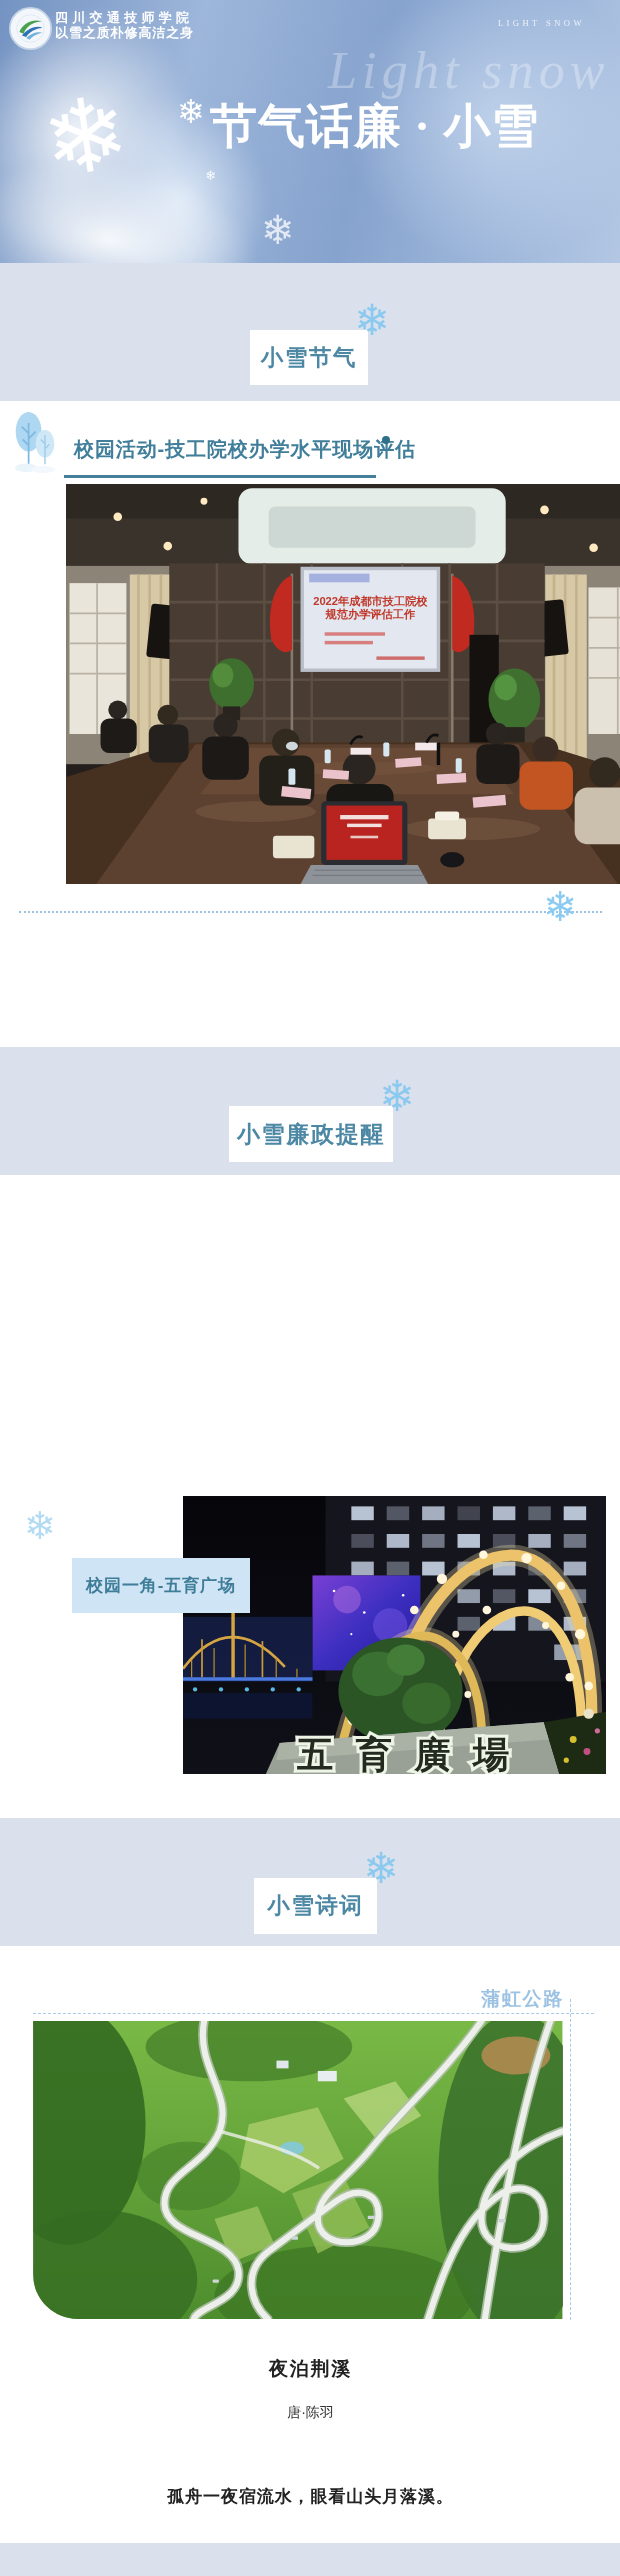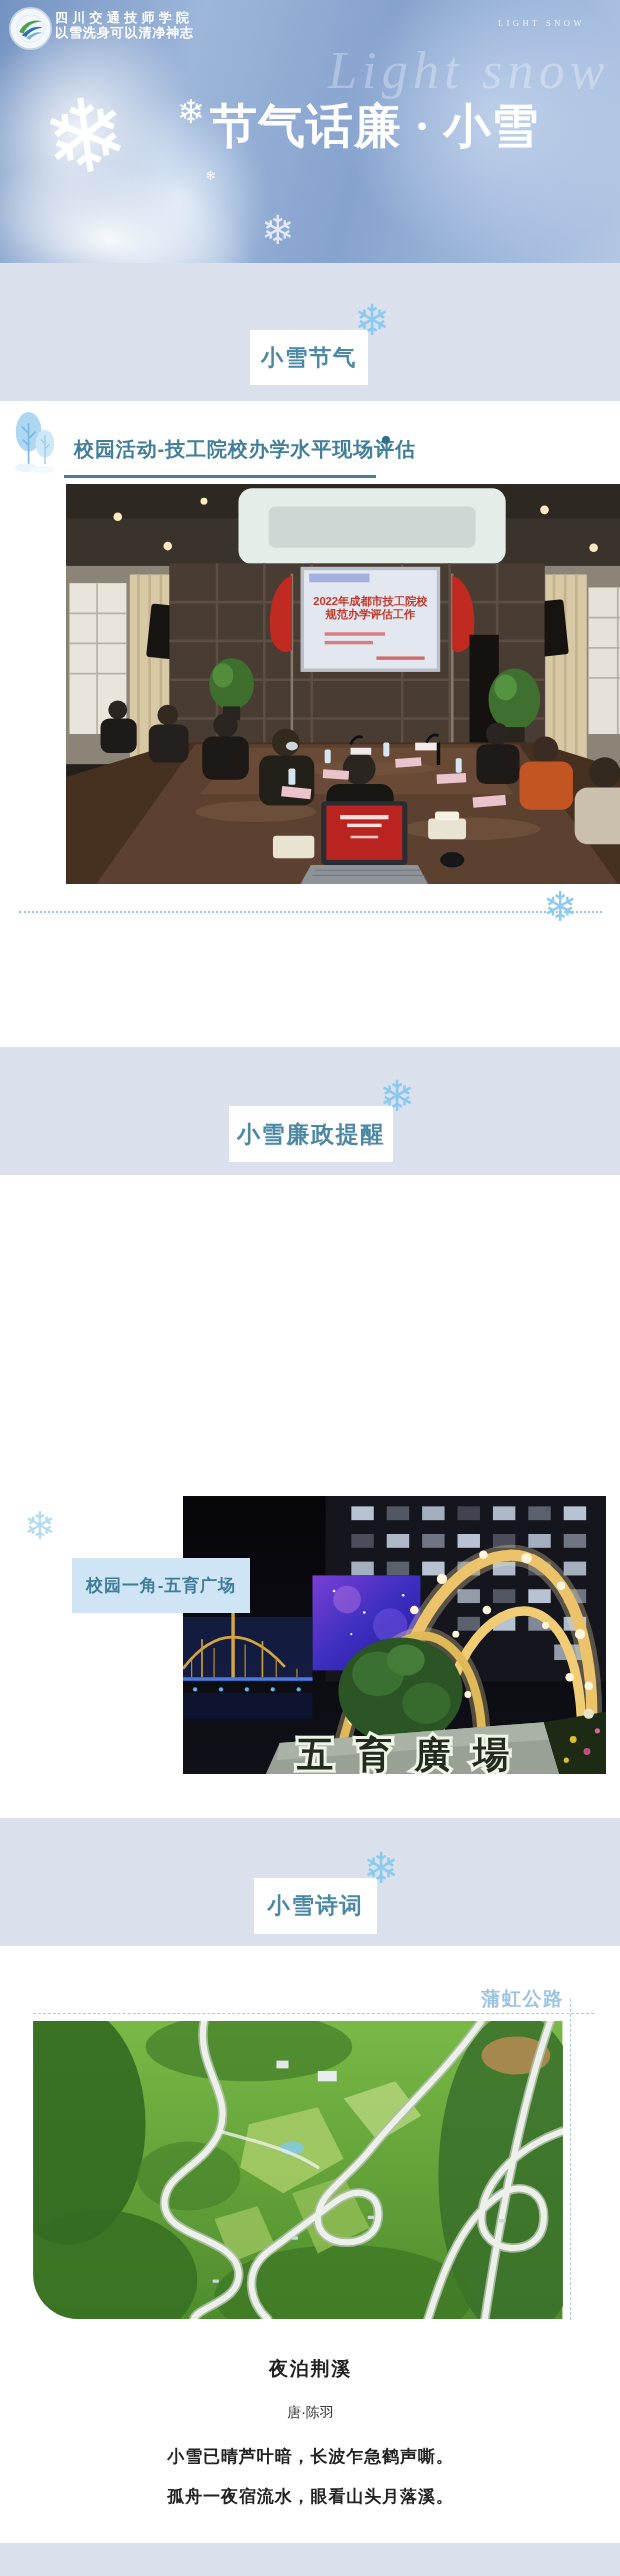--- a/index.html
+++ b/index.html
@@ -83,21 +83,21 @@
         <circle cx="25" cy="25" r="24" fill="#f3f7fb"></circle>
         <circle cx="25" cy="25" r="24" fill="none" stroke="#c4d4e6" stroke-width="2"></circle>
         <circle cx="25" cy="25" r="16" fill="none" stroke="#dbe7f2" stroke-width="1"></circle>
         <path d="M12,29 C16,18 30,13 38,17 C30,17 20,22 17,31 Z" fill="#4aa14e"></path>
         <path d="M15,33 C22,24 33,21 39,24 C31,25 23,29 20,35 Z" fill="#2f73b5"></path>
         <path d="M20,36 C26,30 34,28 39,30 C33,31 27,34 24,38 Z" fill="#6fb1d8"></path>
       </svg>
     </div>
     <div class="abs school-text">
       <div class="school-line1">四川交通技师学院</div>
-      <div class="school-line2">以雪洗身可以清净神志</div>
+      <div class="school-line2">以雪之质朴修高洁之身</div>
     </div>
     <div class="abs corner-label">LIGHT SNOW</div>
     <div class="abs watermark">Light snow</div>
 
     <div class="abs hflake" style="left:43px;top:86px;font-size:102px;transform:rotate(-8deg);">❄</div>
     <div class="abs hflake" style="left:177px;top:95px;font-size:33px;">❄</div>
     <div class="abs hflake" style="left:205px;top:169px;font-size:13px;opacity:.9;">❄</div>
     <div class="abs hflake" style="left:261px;top:210px;font-size:40px;opacity:.75;">❄</div>
 
     <div class="abs main-title">节气话廉 · 小雪</div>
@@ -485,18 +485,17 @@
         <rect x="388" y="226" width="8" height="4" rx="1"></rect>
           <rect x="540" y="230" width="8" height="4" rx="1"></rect>
         <rect x="300" y="250" width="7" height="4" rx="1"></rect>
           <rect x="208" y="300" width="7" height="4" rx="1"></rect>
       </g>
     </svg>
   </div>
 
   <div class="abs poem poem-title">夜泊荆溪</div>
   <div class="abs poem poem-author">唐·陈羽</div>
-  <div class="abs poem poem-line" style="top:2445px;">小雪已晴芦叶暗，长波乍急鹤声嘶。</div>
   <div class="abs poem poem-line" style="top:2485px;">孤舟一夜宿流水，眼看山头月落溪。</div>
 
   <div class="abs footer-band"></div>
 </div>
 
 
 </body></html>

